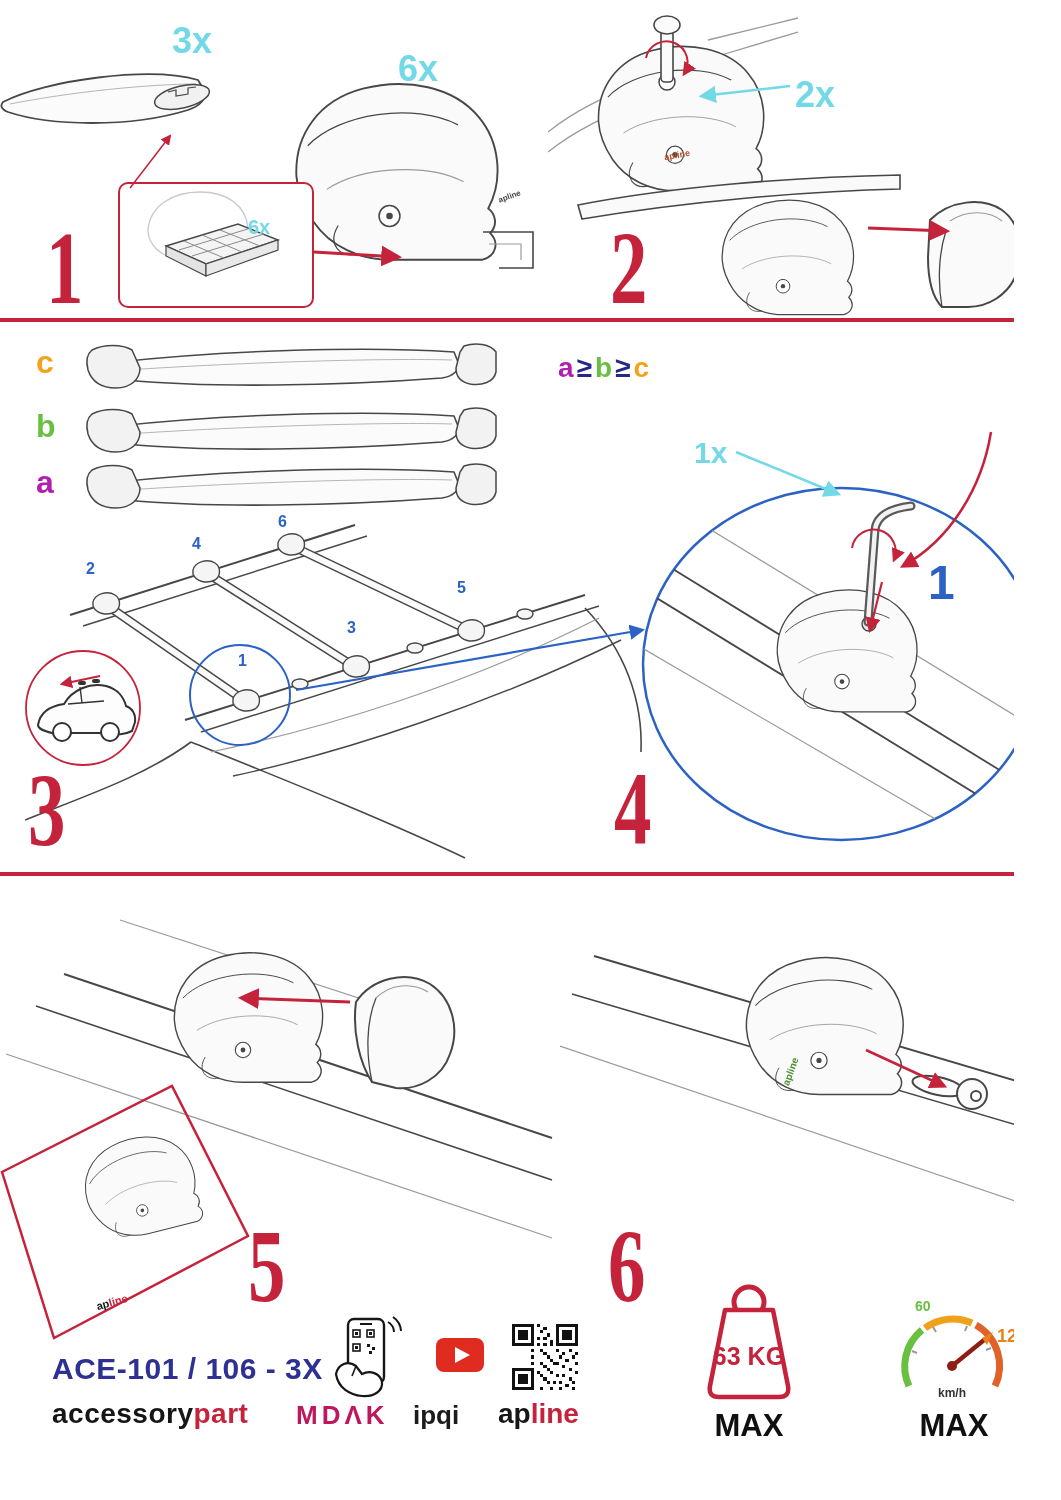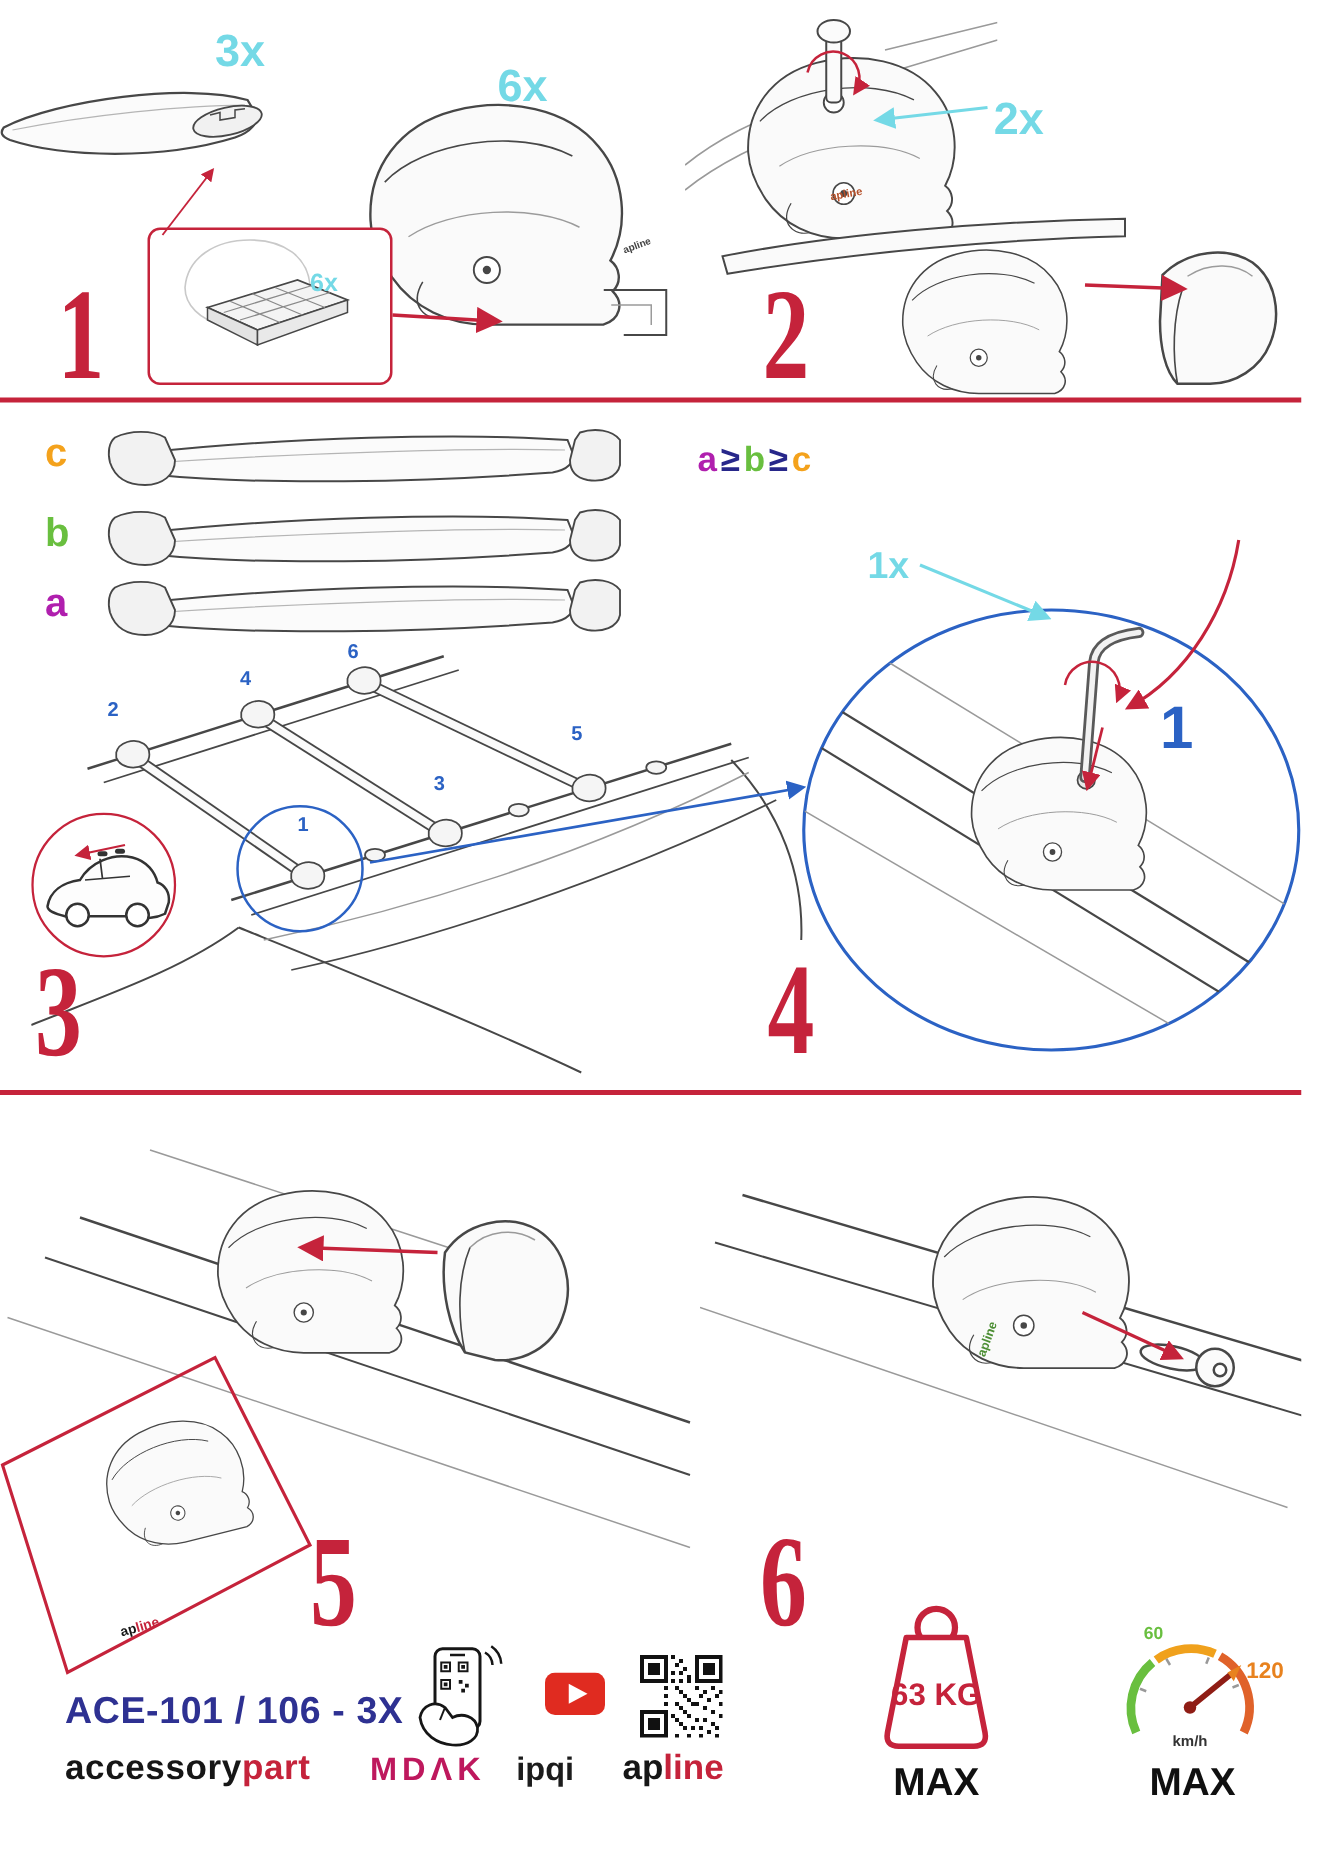--- a/index.html
+++ b/index.html
@@ -1,17 +1,17 @@
 <!DOCTYPE html>
 <html style="--red: #c5233b; --cyan: #74d9e6; --blue: #2b62c4; --navy: #2e3192; --green: #69bf3f; --orange: #f4a21c; --purple: #b01fae; --speed_orange: #e8821e; --yt_red: #e02b20; --ink: #474747;"><head>
 <meta charset="utf-8">
 <style>
   html,body{margin:0;padding:0;background:#fff;}
   .page{position:relative;width:1014px;height:1500px;background:#fff;overflow:hidden;
-        font-family:"Liberation Sans",sans-serif;color:#222;padding-left:27px;}
+        font-family:"Liberation Sans",sans-serif;color:#222;}
   .abs{position:absolute;}
   .qty{color:var(--cyan,#74d9e6);font-weight:700;font-size:36px;}
   .qty-sm{color:var(--cyan,#74d9e6);font-weight:700;font-size:20px;}
   .stepnum{font-family:"Liberation Serif",serif;font-weight:700;font-size:104px;line-height:1;
            color:var(--red,#c5233b);transform:scaleX(.72);transform-origin:left top;}
   .posnum{color:var(--blue,#2b62c4);font-weight:700;font-size:16px;}
   .bignum-blue{color:var(--blue,#2b62c4);font-weight:700;font-size:48px;}
   .divider{position:absolute;left:0;width:1061px;height:4px;background:var(--red,#c5233b);}
   .letter{font-size:32px;font-weight:700;}
   .letter-c{color:var(--orange,#f4a21c);} .letter-b{color:var(--green,#69bf3f);} .letter-a{color:var(--purple,#b01fae);}

